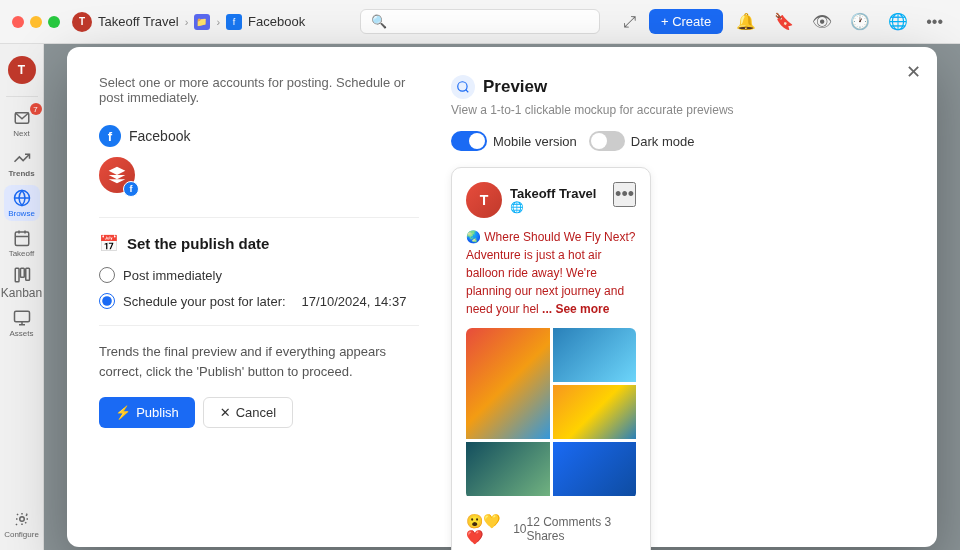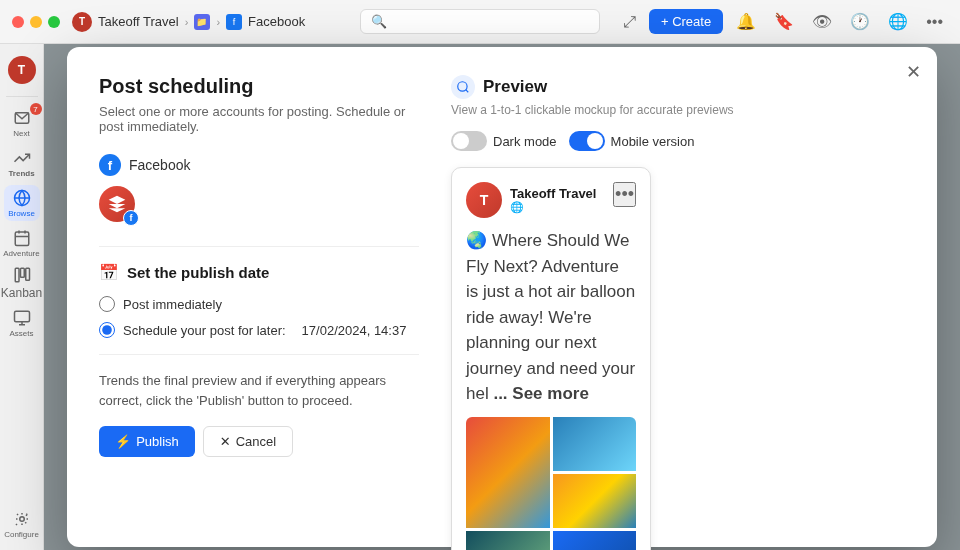--- a/index.html
+++ b/index.html
@@ -233,21 +233,21 @@
     .fb-author-avatar {
       width: 36px; height: 36px; border-radius: 50%;
       background: linear-gradient(135deg, #e74c3c 0%, #c0392b 100%);
       display: flex; align-items: center; justify-content: center;
       font-size: 14px; font-weight: bold; color: white; flex-shrink: 0;
     }
     .fb-author-name { font-size: 13px; font-weight: 600; color: #1a1a1a; }
     .fb-author-meta { font-size: 11px; color: #888; display: flex; align-items: center; gap: 3px; }
     .fb-dots { font-size: 18px; color: #666; cursor: pointer; }
     .fb-post-text {
-      font-size: 17px; color: #404040; line-height: 1.5; margin-bottom: 10px;
+      font-size: 12px; color: #b91c1c; line-height: 1.5; margin-bottom: 10px;
     }
     .fb-see-more { font-weight: 700; cursor: pointer; }
 
     .fb-image-grid {
       display: grid; grid-template-columns: 1fr 1fr; grid-template-rows: repeat(3, 54px);
       gap: 3px; border-radius: 6px; overflow: hidden; margin-bottom: 8px;
     }
     .fb-img {
       background-size: cover; background-position: center;
     }
@@ -333,21 +333,21 @@
       </svg>
     <span style="font-size:8px;text-align:center;">Browse</span>
   </div>
   <div class="sidebar-item">
     <svg viewBox="0 0 24 24" fill="none" stroke="currentColor" stroke-width="2">
         <rect x="3" y="4" width="18" height="18" rx="2"></rect>
         <line x1="16" y1="2" x2="16" y2="6"></line>
         <line x1="8" y1="2" x2="8" y2="6"></line>
         <line x1="3" y1="10" x2="21" y2="10"></line>
       </svg>
-    <span style="font-size:8px;">Adventure</span>
+    <span style="font-size:8px;">Takeoff</span>
   </div>
   <div class="sidebar-item">
     <svg viewBox="0 0 24 24" fill="none" stroke="currentColor" stroke-width="2">
         <rect x="3" y="3" width="5" height="18" rx="1"></rect>
         <rect x="10" y="3" width="5" height="12" rx="1"></rect>
         <rect x="17" y="3" width="5" height="16" rx="1"></rect>
       </svg>
     <span style="font-size:12px;">Kanban</span>
   </div>
   <div class="sidebar-item">
@@ -367,21 +367,20 @@
   </div>
 </div>
 
 <div class="main-area">
 
   <div class="modal-overlay">
     <div class="modal">
       <button class="modal-close">✕</button>
 
       <div class="modal-left">
-        <h2 class="modal-title">Post scheduling</h2>
         <p class="modal-subtitle">Select one or more accounts for posting. Schedule or post immediately.</p>
 
         <div class="account-section">
           <div class="account-item">
             <div class="fb-icon">f</div>
             <span>Facebook</span>
           </div>
           <div style="margin-top:10px; display:flex; align-items:center; gap:8px;">
             <div class="account-avatar">
               <div class="account-avatar-img">
@@ -402,21 +401,21 @@
         </div>
 
         <div class="radio-group">
           <label class="radio-item">
             <input type="radio" class="radio-input" name="schedule" style="">
             <span>Post immediately</span>
           </label>
           <label class="radio-item">
             <input type="radio" class="radio-input" name="schedule" checked="" style="">
             <span>Schedule your post for later:</span>
-            <span class="date-value" style="margin-left:8px;">17/02/2024, 14:37</span>
+            <span class="date-value" style="margin-left:8px;">17/10/2024, 14:37</span>
           </label>
         </div>
 
         <hr class="divider">
 
         <p class="review-text">Trends the final preview and if everything appears correct, click the 'Publish' button to proceed.</p>
 
         <div class="btn-group">
           <button class="btn-publish">
             <span>⚡</span>
@@ -437,29 +436,29 @@
                 <line x1="21" y1="21" x2="16.65" y2="16.65"></line>
               </svg>
           </div>
           <h3 class="preview-title">Preview</h3>
         </div>
         <p class="preview-subtitle">View a 1-to-1 clickable mockup for accurate previews</p>
 
         <div class="preview-controls">
           <div class="toggle-group">
             <div class="toggle">
+              <div class="toggle-slider on"></div>
+            </div>
+            <span class="toggle-label">Mobile version</span>
+          </div>
+          <div class="toggle-group">
+            <div class="toggle">
               <div class="toggle-slider off"></div>
             </div>
             <span class="toggle-label">Dark mode</span>
-          </div>
-          <div class="toggle-group">
-            <div class="toggle">
-              <div class="toggle-slider on"></div>
-            </div>
-            <span class="toggle-label">Mobile version</span>
           </div>
         </div>
 
         <div class="fb-post-preview">
           <div class="fb-post-header">
             <div class="fb-post-author">
               <div class="fb-author-avatar">T</div>
               <div>
                 <div class="fb-author-name">Takeoff Travel</div>
                 <div class="fb-author-meta">

